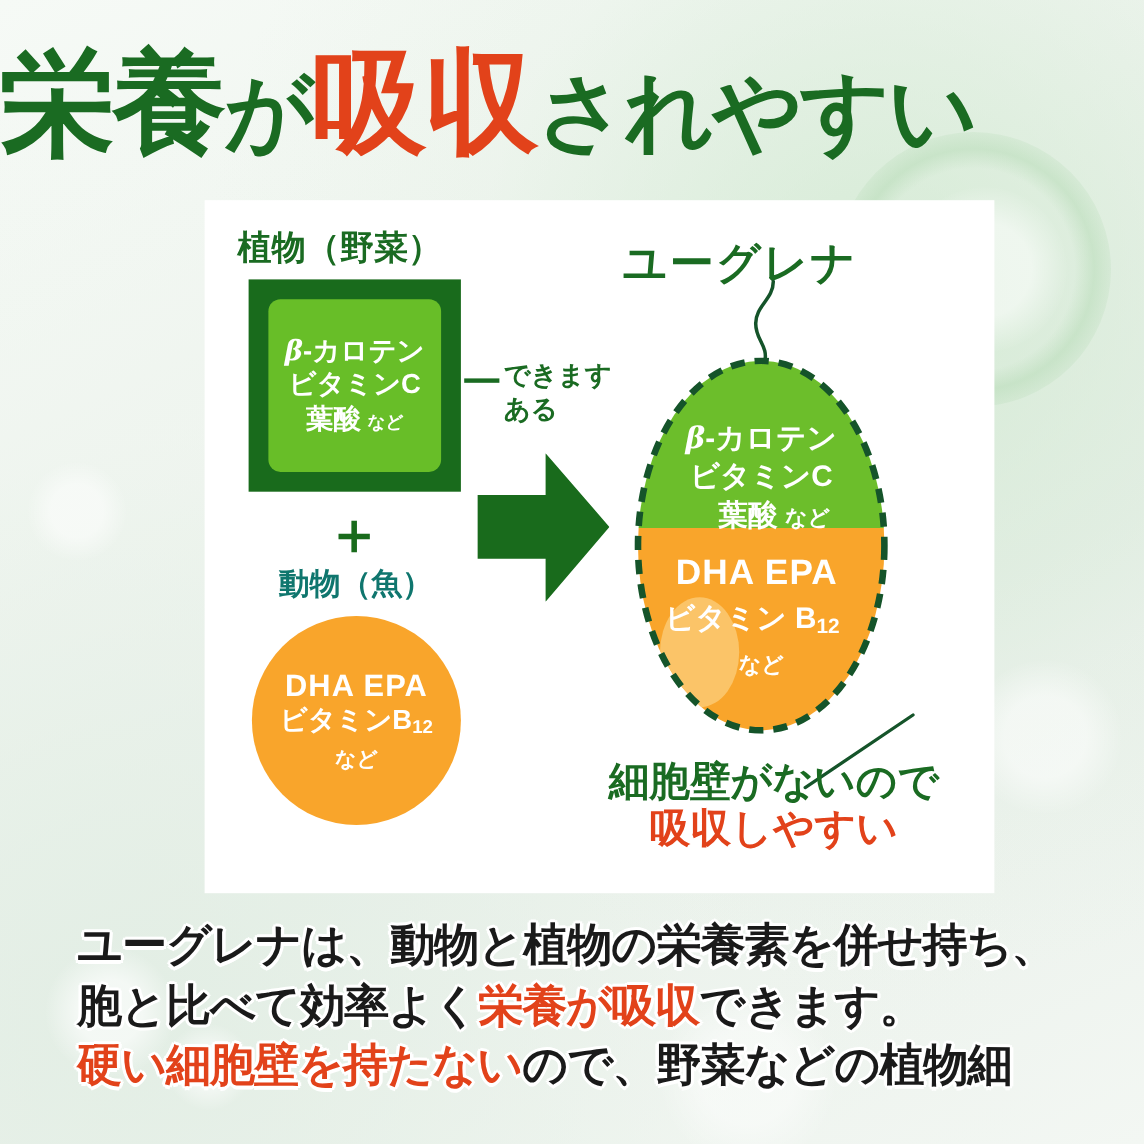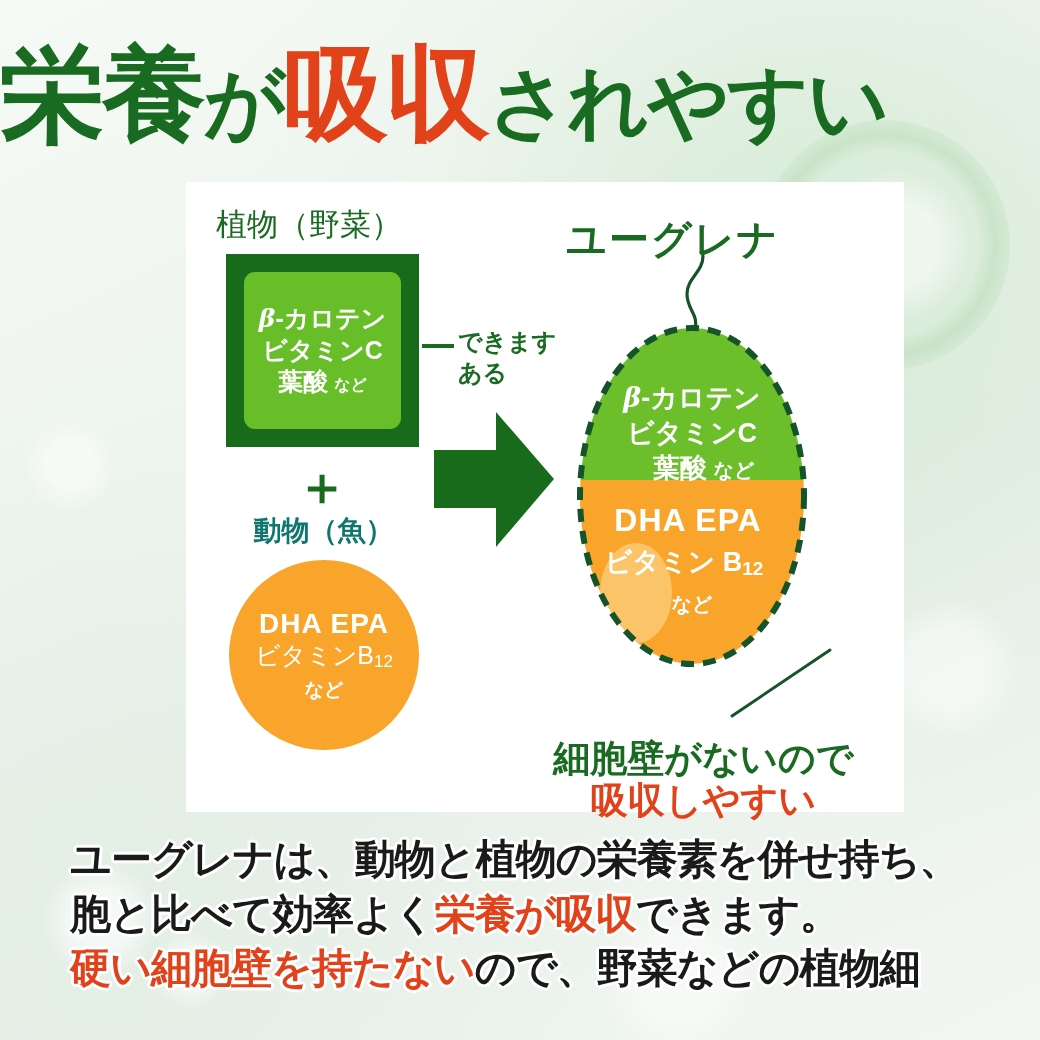--- a/index.html
+++ b/index.html
@@ -66,21 +66,21 @@
   #panel {
     position: absolute;
     left: 186px; top: 182px;
     width: 718px; height: 630px;
     background: #ffffff;
   }
 
   
   #plant-label {
     position: absolute; left: 30px; top: 22px;
-    font-size: 31px; font-weight: 400; color: #1A6B22;
+    font-size: 31px; font-weight: 700; color: #1A6B22;
     letter-spacing: 0px; white-space: nowrap;
   }
   #plant-cell {
     position: absolute; left: 40px; top: 72px;
     width: 193px; height: 193px;
     background: #196B1C;
     padding: 0;
     box-sizing: border-box;
   }
   #plant-inner {
@@ -114,21 +114,21 @@
   #animal-cell {
     position: absolute; left: 43px; top: 378px;
     width: 190px; height: 190px;
     background: #F9A52B;
     border-radius: 50%;
     display: flex; flex-direction: column;
     align-items: center; justify-content: center;
     color: #ffffff;
   }
   .an-line1 { font-size: 28px; font-weight: 700; letter-spacing: 1px; line-height: 1.2; white-space: nowrap; }
-  .an-line2 { font-size: 25px; font-weight: 400; line-height: 1.25; white-space: nowrap; }
+  .an-line2 { font-size: 25px; font-weight: 700; line-height: 1.25; white-space: nowrap; }
   .an-line2 .sub { font-size: 17px; vertical-align: baseline; position: relative; top: 3px; }
   .an-line3 { font-size: 19px; font-weight: 700; margin-top: 6px; }
 
   
   #wall-note {
     position: absolute; left: 272px; top: 145px;
     font-size: 24px; font-weight: 700; color: #1A6B22;
     line-height: 1.28; white-space: nowrap;
   }
   #wall-leader {
@@ -151,21 +151,21 @@
     position: absolute; left: 390px; top: 143px;
     width: 232px; height: 342px;
   }
   #eug-leader { position: absolute; left: 540px; top: 466px; }
 
   #eug-caption {
     position: absolute; left: 320px; top: 508px;
     width: 395px; text-align: center;
     line-height: 1.14;
   }
-  .cap1 { font-size: 37px; font-weight: 700; color: #1A6B22; white-space: nowrap; margin-top: 48px; }
+  .cap1 { font-size: 37px; font-weight: 700; color: #1A6B22; white-space: nowrap; }
   .cap2 { font-size: 37px; font-weight: 700; color: #E2421A; white-space: nowrap; }
 
   
   #para {
     position: absolute;
     left: 70px; top: 832px;
     width: 900px;
     font-size: 41px;
     font-weight: 700;
     line-height: 1.33;

